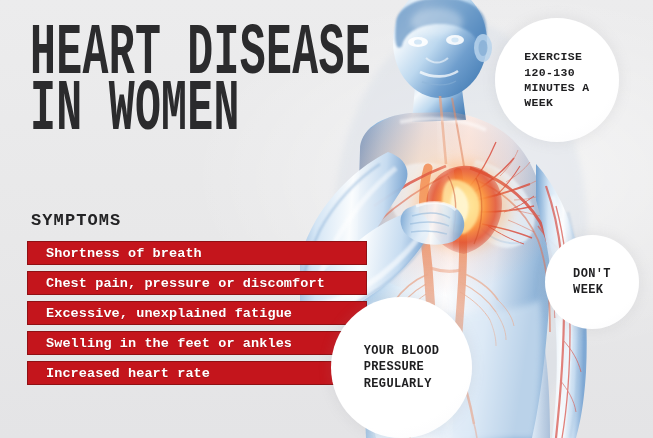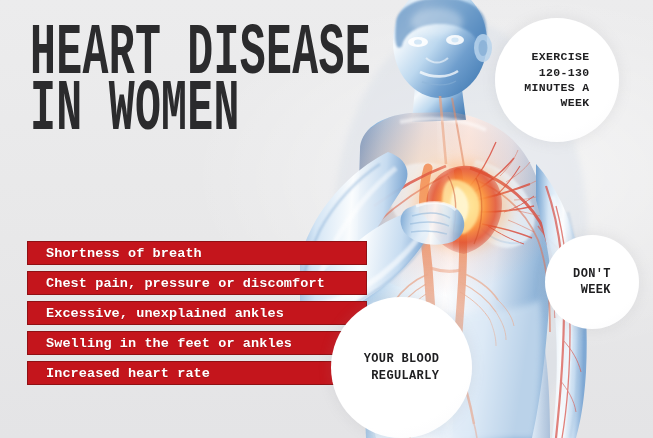--- a/index.html
+++ b/index.html
@@ -93,21 +93,21 @@
   .figure-wrap svg { display: block; }
 
   
   .callout {
     position: absolute;
     border-radius: 50%;
     background: radial-gradient(circle at 40% 32%, #ffffff 0%, #ffffff 68%, #fbfbfc 88%, #f3f3f4 100%);
     display: flex;
     align-items: center;
     justify-content: center;
-    text-align: right;
+    text-align: left;
     box-shadow: 0 0 14px rgba(140,140,150,0.16);
   }
   .callout .c-text {
     color: #1f1f21;
     font-weight: 700;
     letter-spacing: 0.35px;
     line-height: 1.34;
   }
   #callout-exercise { left: 495px; top: 18px; width: 124px; height: 124px; }
   #callout-exercise .c-text { font-size: 11.5px; }
@@ -332,30 +332,31 @@
 
       <path d="M140 120 C 150 200, 152 300, 148 438" stroke="#ffffff" stroke-width="7" fill="none" opacity="0.18" filter="url(#softBlur)"></path>
     </svg>
   </div>
 
   <div class="headline">
     <span class="hl-line">HEART DISEASE</span>
     <span class="hl-line">IN WOMEN</span>
   </div>
 
+  <div class="symptoms-title">SYMPTOMS</div>
 
   <div class="bars">
     <div class="bar">
       <span class="bar-label">Shortness of breath</span>
     </div>
     <div class="bar">
       <span class="bar-label">Chest pain, pressure or discomfort</span>
     </div>
     <div class="bar">
-      <span class="bar-label">Excessive, unexplained ankles</span>
+      <span class="bar-label">Excessive, unexplained fatigue</span>
     </div>
     <div class="bar">
       <span class="bar-label">Swelling in the feet or ankles</span>
     </div>
     <div class="bar">
       <span class="bar-label">Increased heart rate</span>
     </div>
   </div>
 
   <div class="callout" id="callout-exercise">
@@ -370,17 +371,18 @@
   <div class="callout" id="callout-smoke">
     <div class="c-text">
       <div>DON'T</div>
       <div>WEEK</div>
     </div>
   </div>
 
   <div class="callout" id="callout-bp">
     <div class="c-text">
       <div>YOUR BLOOD</div>
+      <div>PRESSURE</div>
       <div>REGULARLY</div>
     </div>
   </div>
 
 </div>
 
 </body></html>

